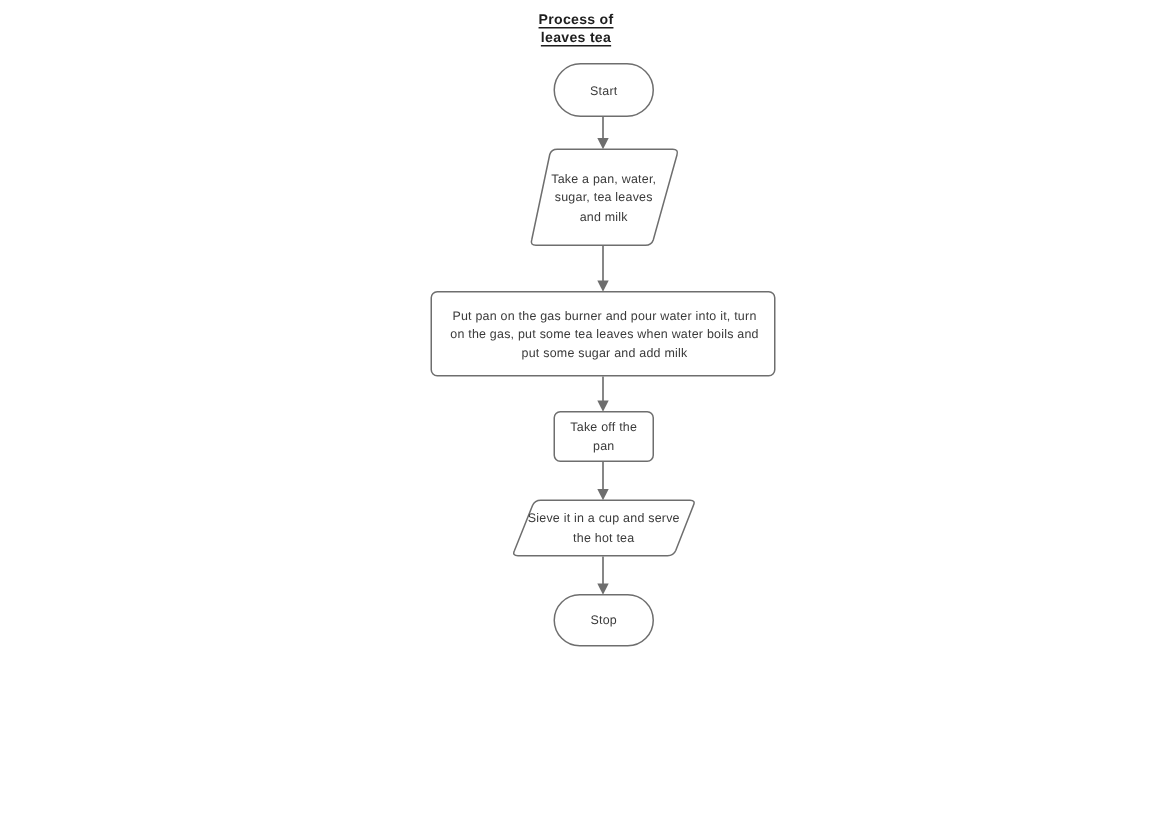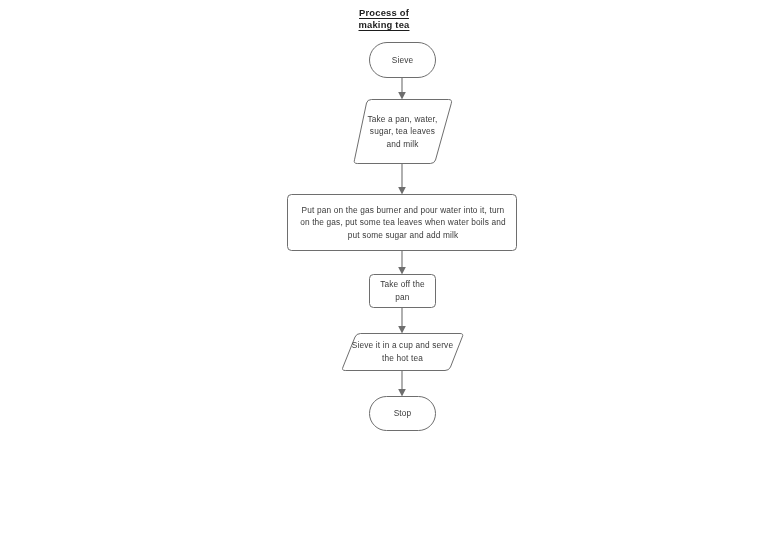--- a/index.html
+++ b/index.html
@@ -76,21 +76,21 @@
     text-underline-offset: 1.5px;
   }
 </style>
 </head>
 <body>
 
 <div id="canvas">
 
   <div class="title-block">
     <span class="title-line"><span>Process of</span></span>
-    <span class="title-line"><span>making tea</span></span>
+    <span class="title-line"><span>leaves tea</span></span>
   </div>
 
   <svg id="flow-svg" viewBox="0 0 768 543" xmlns="http://www.w3.org/2000/svg">
 
     <rect class="node-shape" x="369.5" y="42.5" width="66" height="35" rx="17.5" ry="17.5"></rect>
 
     <g>
       <line class="connector-line" x1="402" y1="78" x2="402" y2="95"></line>
       <polygon class="connector-head" points="402,99.5 398.2,92 405.8,92"></polygon>
     </g>
@@ -126,21 +126,21 @@
 
     <g>
       <line class="connector-line" x1="402" y1="371" x2="402" y2="392"></line>
       <polygon class="connector-head" points="402,396.5 398.2,389 405.8,389"></polygon>
     </g>
 
     <rect class="node-shape" x="369.5" y="396.5" width="66" height="34" rx="17" ry="17"></rect>
 
   </svg>
 
-  <div class="node-text" style="left:369px; top:42px; width:67px; height:36px;">Sieve</div>
+  <div class="node-text" style="left:369px; top:42px; width:67px; height:36px;">Start</div>
 
   <div class="node-text" style="left:353px; top:99px; width:99px; height:65px;">Take a pan, water,
 sugar, tea leaves
 and milk</div>
 
   <div class="node-text" style="left:287px; top:194px; width:232px; height:57px;">Put pan on the gas burner and pour water into it, turn
 on the gas, put some tea leaves when water boils and
 put some sugar and add milk</div>
 
   <div class="node-text" style="left:341px; top:333px; width:123px; height:38px;">Sieve it in a cup and serve

